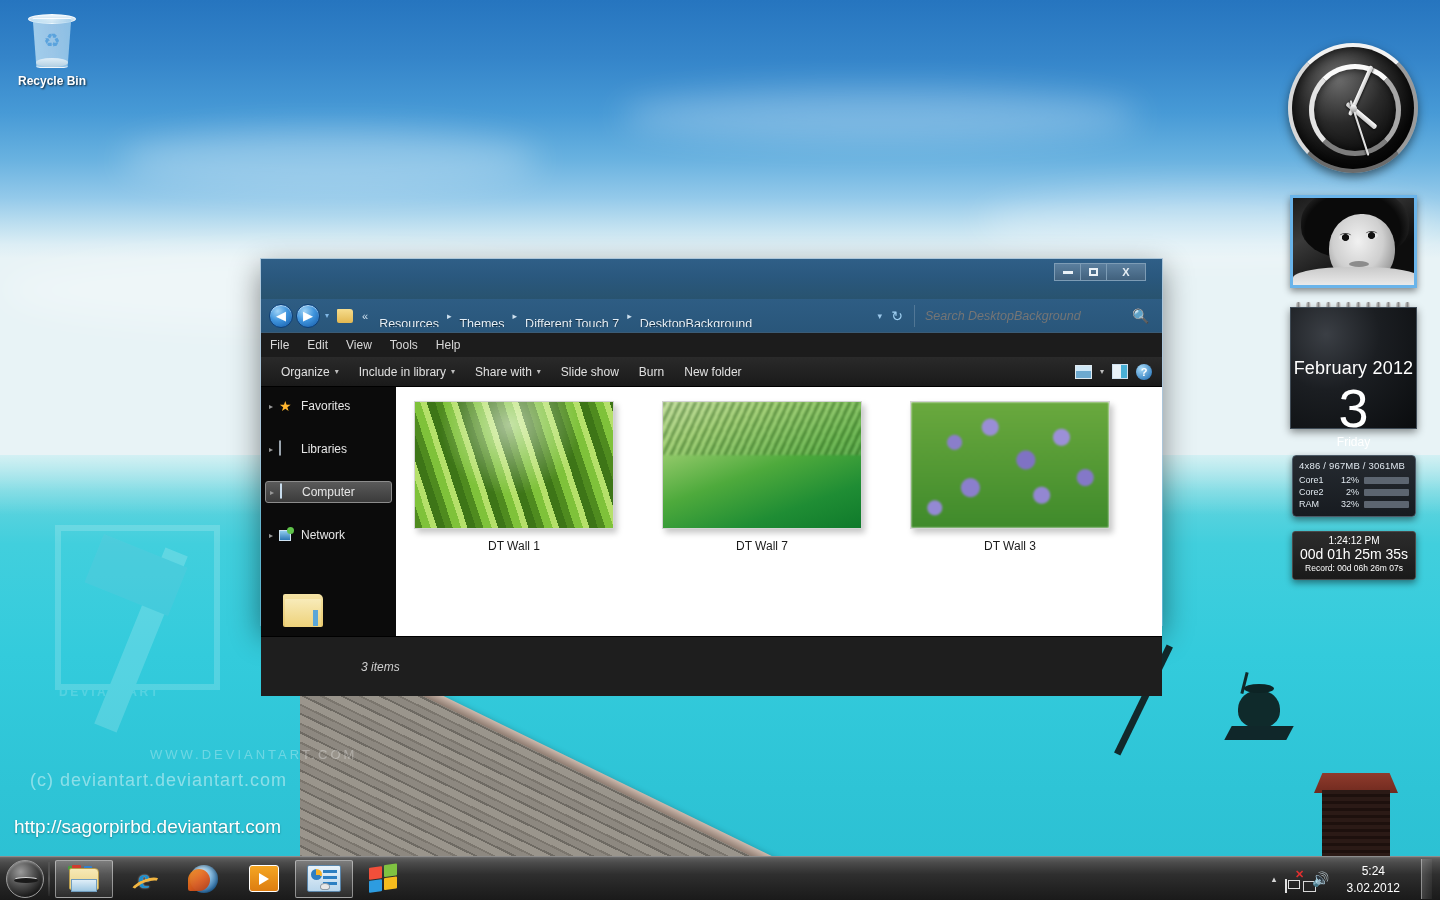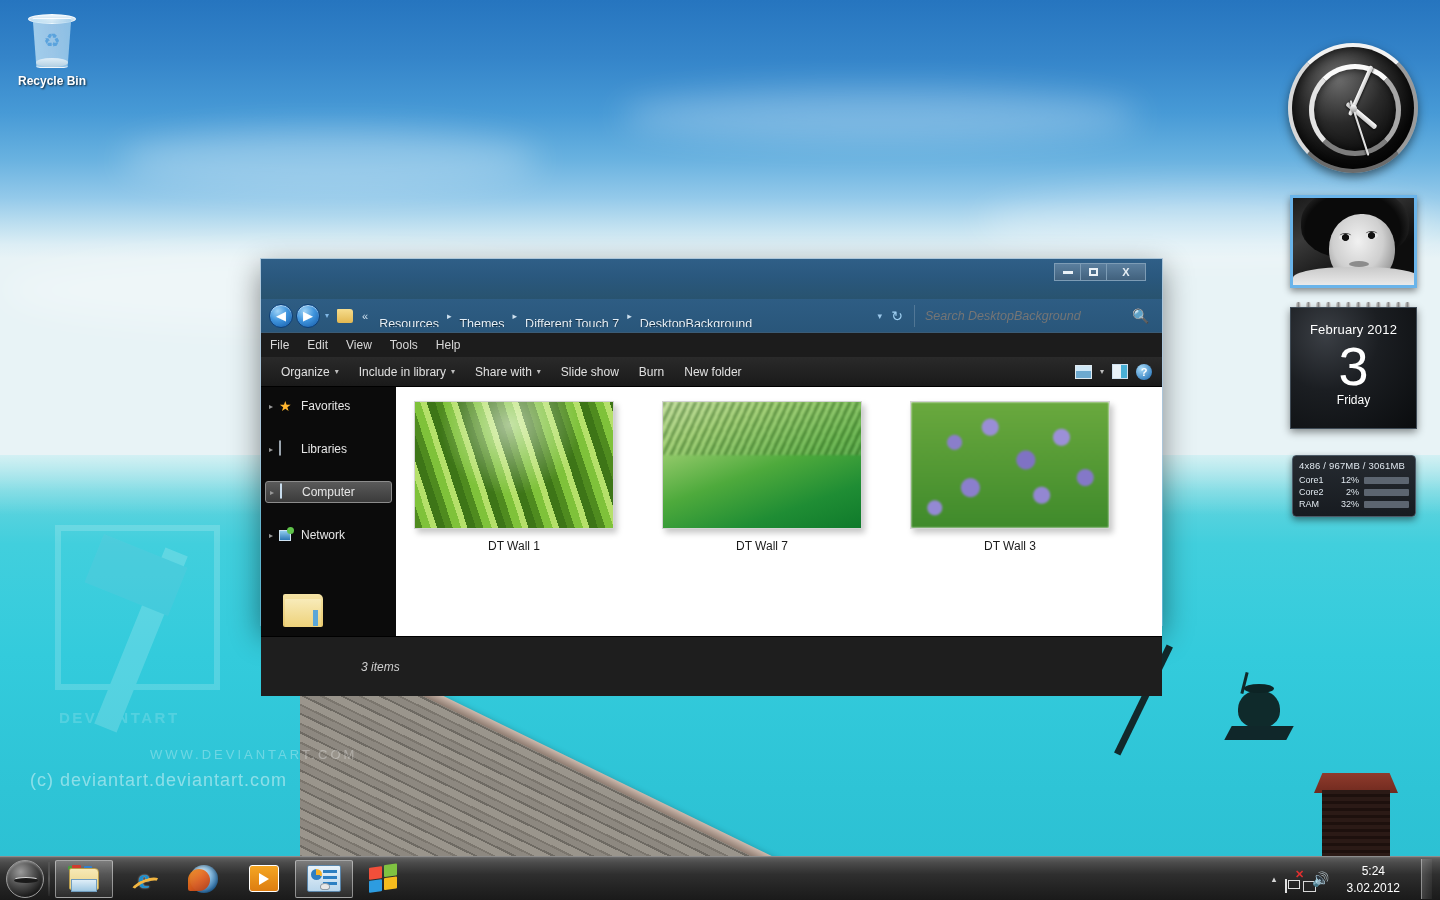--- a/index.html
+++ b/index.html
@@ -105,22 +105,22 @@
   }
   .da-wm-slash {
     position: absolute; left: 74px; top: 20px; width: 24px; height: 190px;
     background: #ffffff; transform: rotate(22deg);
   }
   .da-wm-cut {
     position: absolute; left: 36px; top: 24px; width: 90px; height: 52px;
     background: rgba(125,195,220,1); transform: rotate(22deg);
   }
   .da-wm-word {
-    position: absolute; left: 4px; top: 184px;
-    font-size: 15px; letter-spacing: 2.5px; color: #fff; font-weight: bold;
+    position: absolute; left: 4px; top: 160px;
+    font-size: 12px; letter-spacing: 2.5px; color: #fff; font-weight: bold;
   }
   .da-wm-url {
     position: absolute; left: 30px; top: 770px;
     font-size: 18px; color: rgba(255,255,255,0.45);
     letter-spacing: 1px; font-family: "Liberation Sans", sans-serif;
   }
   .da-wm-url2 {
     position: absolute; left: 150px; top: 747px;
     font-size: 13px; color: rgba(255,255,255,0.3); letter-spacing: 3px;
   }
@@ -494,21 +494,21 @@
   }
   .cal-rings {
     position: absolute; left: 0; top: -5px; width: 127px; height: 12px;
     display: flex; justify-content: space-around; padding: 0 4px;
   }
   .cal-ring {
     width: 5px; height: 13px;
     background: linear-gradient(to right, #d7d7d7, #8e8e8e, #efefef);
     border-radius: 2px;
   }
-  .cal-month { font-size: 13px; letter-spacing: 0.2px; }
+  .cal-month { font-size: 18px; letter-spacing: 0.2px; margin-top: 36px; }
   .cal-day { font-size: 54px; font-weight: 300; line-height: 62px; margin-top: -2px; }
   .cal-weekday { font-size: 12px; margin-top: -4px; }
   
   #cpu-gadget { left: 1292px; top: 455px; width: 124px; height: 72px; }
   .cpu-body {
     width: 124px; height: 62px;
     background: linear-gradient(to bottom, #262b31, #171b20);
     border: 1px solid #4b5a67; border-radius: 4px;
     padding: 4px 6px; color: #dfe7ee;
     box-shadow: 0 3px 7px rgba(0,0,0,0.45);
@@ -711,20 +711,21 @@
   <div class="wp-hut"></div>
 
   <div class="da-watermark">
     <div class="da-wm-box"></div>
     <div class="da-wm-slash"></div>
     <div class="da-wm-cut"></div>
     <div class="da-wm-word">DEVIANTART</div>
   </div>
   <div class="da-wm-url2">WWW.DEVIANTART.COM</div>
   <div class="da-wm-url">(c) deviantart.deviantart.com</div>
+  <div class="da-url-text">http://sagorpirbd.deviantart.com</div>
 
   <div class="recycle-bin">
     <div class="rb-icon">
       <div class="rb-lid"></div>
       <div class="rb-body"></div>
       <div class="rb-sym">♻</div>
       <div class="rb-base"></div>
     </div>
     <div class="rb-label">Recycle Bin</div>
   </div>
@@ -919,20 +920,27 @@
         <span class="cpu-bar"><span class="cpu-fill" style="width:2%;background:#2aa8e0;"></span></span>
       </div>
       <div class="cpu-row">
         <span class="cpu-lbl">RAM</span>
         <span class="cpu-pct">32%</span>
         <span class="cpu-bar"><span class="cpu-fill" style="width:32%;background:linear-gradient(to bottom,#7ef07c,#2fbd3a);"></span></span>
       </div>
     </div>
   </div>
 
+  <div class="gadget" id="uptime-gadget">
+    <div class="up-body">
+      <div class="up-time">1:24:12 PM</div>
+      <div class="up-elapsed">00d 01h 25m 35s</div>
+      <div class="up-record">Record: 00d 06h 26m 07s</div>
+    </div>
+  </div>
 
   <div id="taskbar">
     <div class="start-orb"></div>
     <div class="tb-sep"></div>
 
     <div class="tb-btn active">
       <span class="ico-explorer">
         <span class="e-clip3"></span>
           <span class="e-clip"></span>
           <span class="e-clip2"></span>

